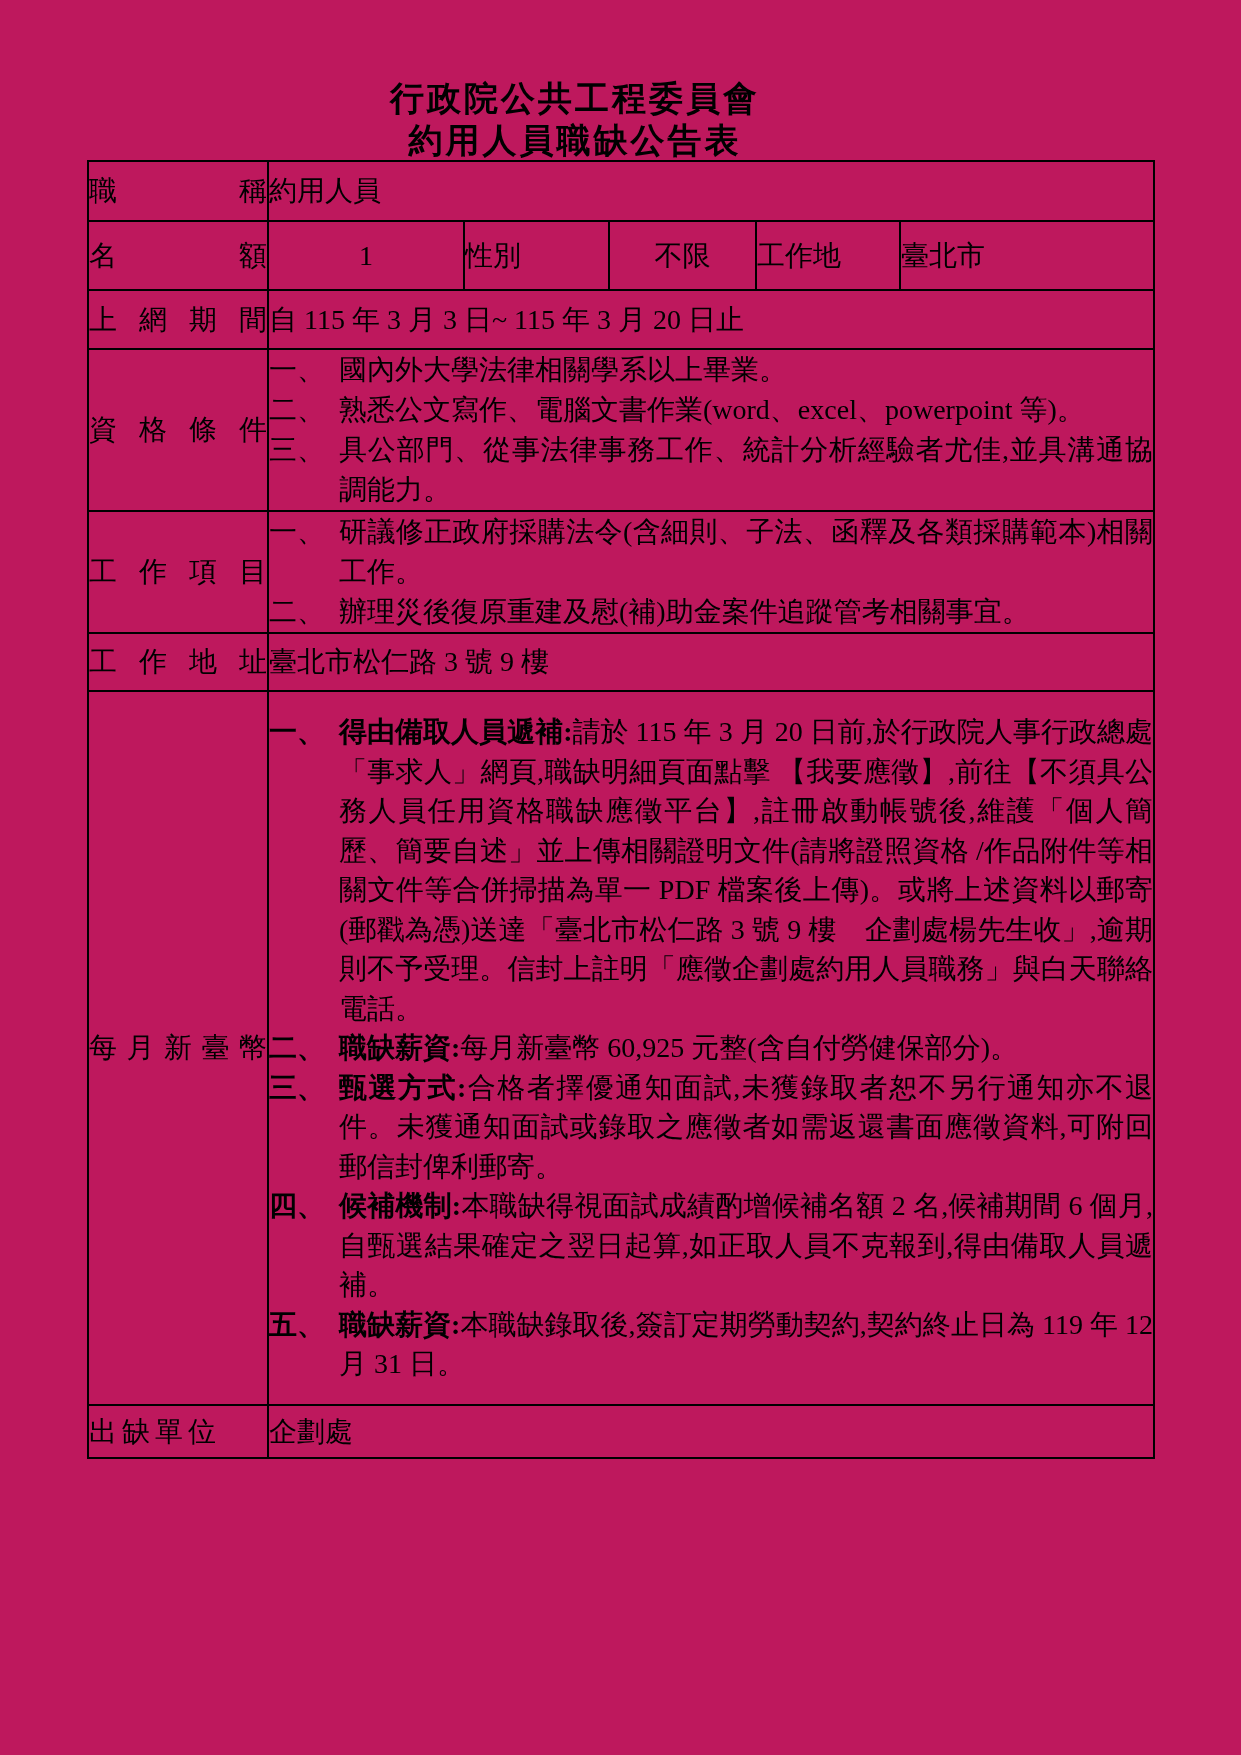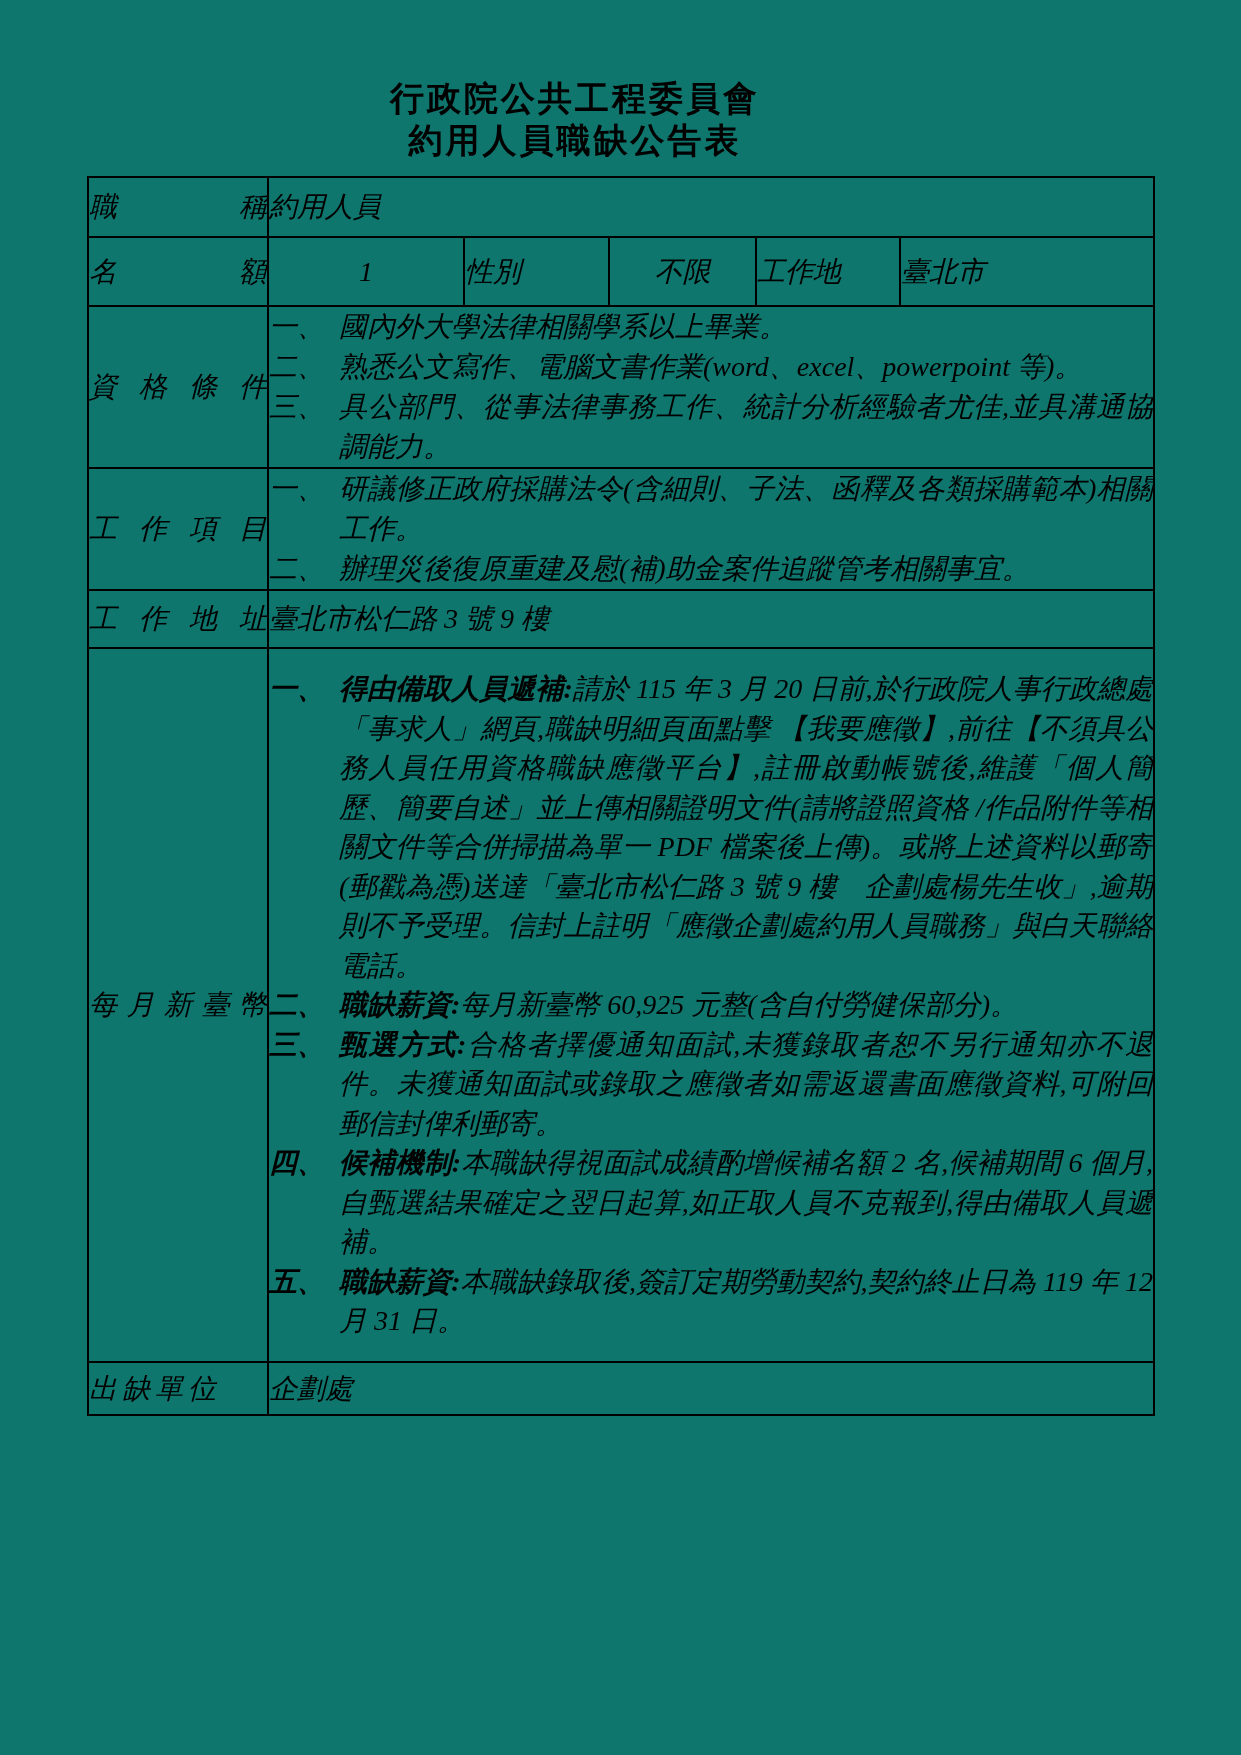--- a/index.html
+++ b/index.html
@@ -1,40 +1,39 @@
 <!DOCTYPE html>
 <html><head>
 <meta charset="utf-8">
 <style>
   html,body{margin:0;padding:0;background:#fff;}
   .page{
     position:relative;
     width:1241px;height:1755px;
-    background:#0f766e;
+    background:#be185d;
     font-family:"Liberation Serif","DejaVu Serif",serif;
     color:#000;
     overflow:hidden;
   }
   .doc-title{
     position:absolute;
     left:85px;top:78px;width:980px;
     text-align:center;
     font-weight:bold;
     font-size:34px;
     line-height:42px;
     letter-spacing:3px;
   }
   table.vacancy{
     position:absolute;
-    left:87px;top:176px;
+    left:87px;top:160px;
     width:1066px;
     border-collapse:collapse;
     table-layout:fixed;
     font-size:28px;
-    font-style:italic;
   }
   table.vacancy td{
     border:2px solid #000;
     padding:0;
     vertical-align:middle;
     overflow:hidden;
   }
   td.lbl{
     padding:0 9px;
     font-size:28px;
@@ -100,20 +99,24 @@
 
     <tr style="height:69px">
       <td class="lbl lbl-j">名額</td>
       <td class="val center">1</td>
       <td class="val">性別</td>
       <td class="val center">不限</td>
       <td class="val">工作地</td>
       <td class="val">臺北市</td>
     </tr>
 
+    <tr style="height:59px">
+      <td class="lbl lbl-j">上網期間</td>
+      <td class="val" colspan="5">自 115 年 3 月 3 日~ 115 年 3 月 20 日止</td>
+    </tr>
 
     <tr style="height:162px">
       <td class="lbl lbl-j">資格條件</td>
       <td class="listcell" colspan="5">
             <div class="li"><span class="num">一、</span>國內外大學法律相關學系以上畢業。</div>
             <div class="li"><span class="num">二、</span>熟悉公文寫作、電腦文書作業(word、excel、powerpoint 等)。</div>
             <div class="li"><span class="num">三、</span>具公部門、從事法律事務工作、統計分析經驗者尤佳,並具溝通協調能力。</div>
           </td>
     </tr>
 

